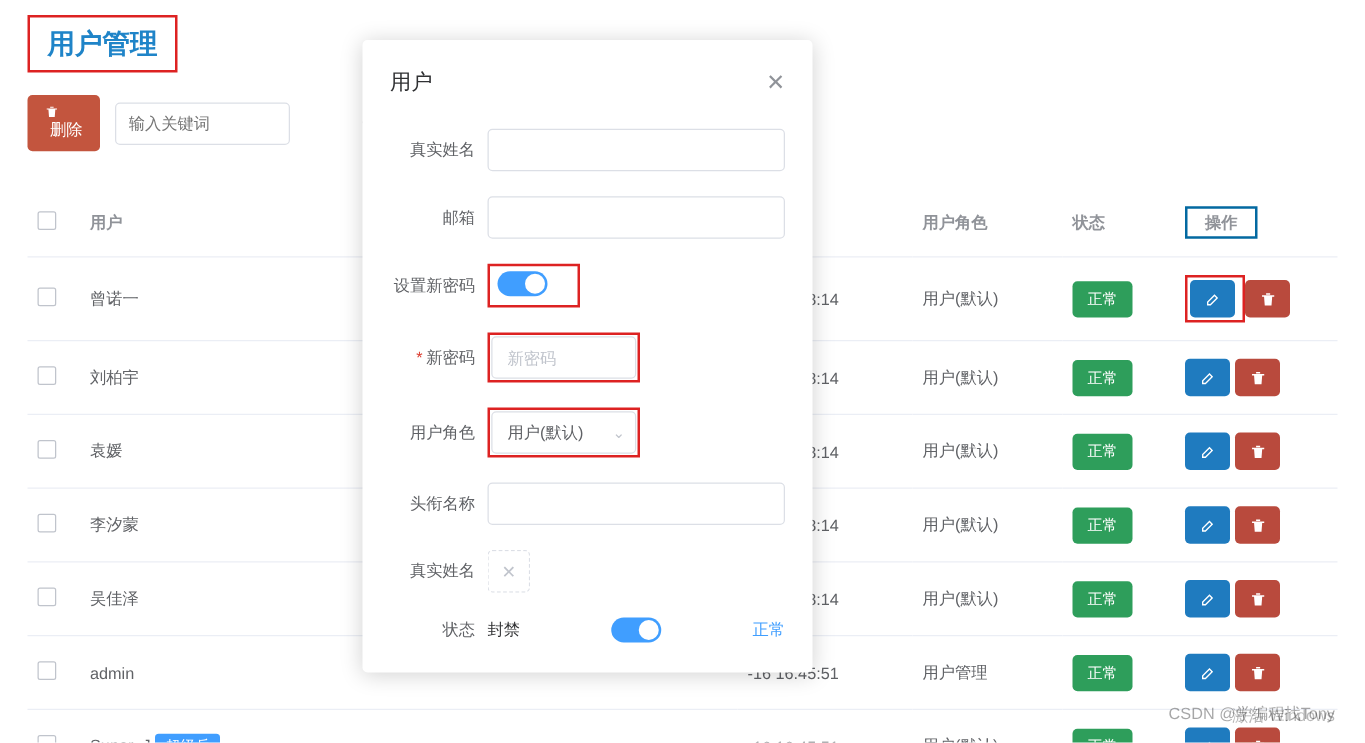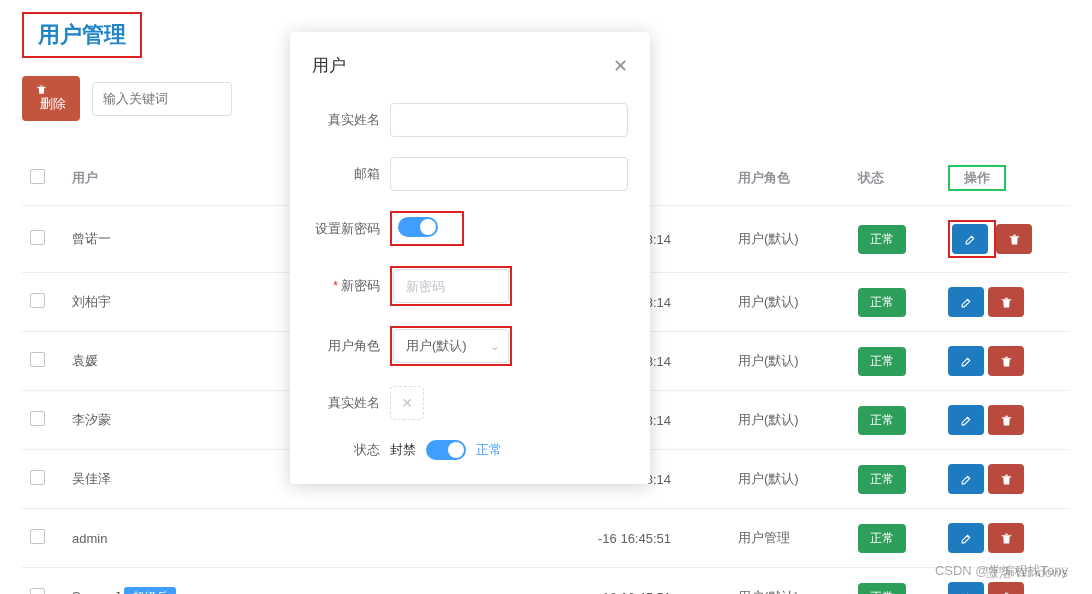--- a/index.html
+++ b/index.html
@@ -48,21 +48,21 @@
   }
   .pill.g { background: #2e9e5b; }
   .iconbtn {
     display: inline-flex; align-items:center; justify-content:center;
     width: 36px; height: 30px; border-radius: 4px; color: #fff; cursor: pointer;
     margin-right: 4px;
   }
   .iconbtn.blue { background: #1f7bbf; }
   .iconbtn.red { background: #b94a3d; }
   .edit-red-box { border: 2px solid #d22; padding: 2px; display: inline-block; }
-  .op-hdr { border: 2px solid #22c55e; padding: 2px 14px; display:inline-block; }
+  .op-hdr { border: 2px solid #0369a1; padding: 2px 14px; display:inline-block; }
   svg { display:block; }
 
   
   .modal {
     position: absolute; top: 32px; left: 290px; width: 360px;
     background: #fff; box-shadow: 0 2px 18px rgba(0,0,0,.18);
     border-radius: 4px; padding: 22px 0 14px 0;
   }
   .modal-head { padding: 0 22px 16px 22px; display: flex; align-items: center; justify-content: space-between; }
   .modal-title { font-size: 17px; color: #303133; }
@@ -89,21 +89,21 @@
     position: relative; display: inline-block;
   }
   .switch::after {
     content: ""; position: absolute; right: 2px; top: 2px;
     width: 16px; height: 16px; background: #fff; border-radius: 50%;
   }
   .colorbox {
     width: 34px; height: 34px; border: 1px dashed #dcdfe6; border-radius: 4px;
     display: inline-flex; align-items: center; justify-content: center; color: #c0c4cc;
   }
-  .status-labels { display: flex; align-items: center; gap: 10px; }
+  .status-labels { display: flex; align-items: center; gap: 10px; justify-content: space-between; }
   .slab { font-size: 13px; }
   .slab.ban { color: #303133; }
   .slab.norm { color: #409eff; }
 
   .watermark {
     position: absolute; right: 24px; bottom: 12px; color: rgba(0,0,0,.28);
     font-size: 13px; text-align: right; line-height: 1.5;
   }
   .wm2 { position: absolute; right: 24px; bottom: 14px; color: rgba(0,0,0,.35); font-size: 13px; }
 </style>
@@ -295,20 +295,24 @@
     <div class="fctrl">
       <span class="red-box">
         <span class="sel">
           <span>用户(默认)</span>
           <span class="chev">⌄</span>
         </span>
       </span>
     </div>
   </div>
 
+  <div class="frow">
+    <div class="flabel"><span>头衔名称</span></div>
+    <div class="fctrl"><input class="inp" style=""></div>
+  </div>
 
   <div class="frow">
     <div class="flabel"><span>真实姓名</span></div>
     <div class="fctrl"><span class="colorbox">✕</span></div>
   </div>
 
   <div class="frow">
     <div class="flabel"><span>状态</span></div>
     <div class="fctrl status-labels">
       <span class="slab ban">封禁</span>

